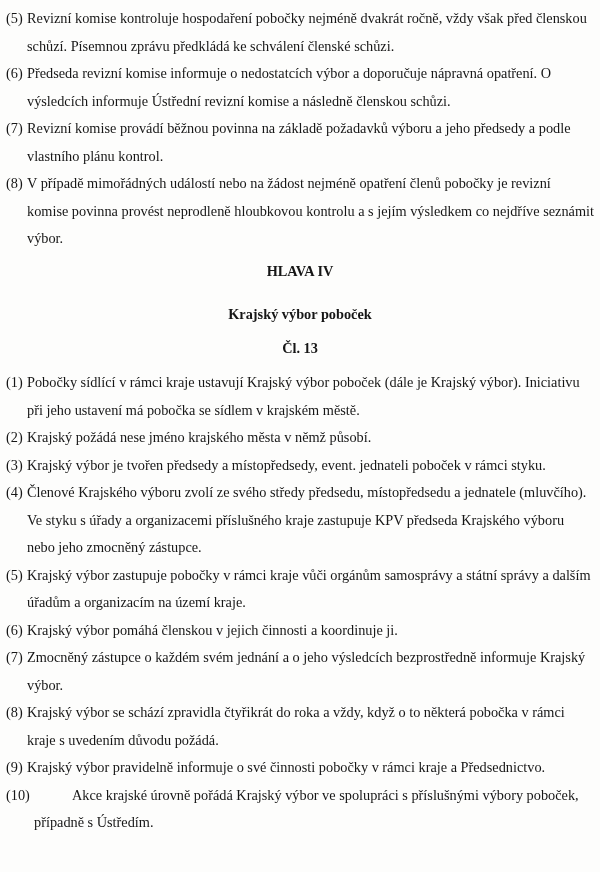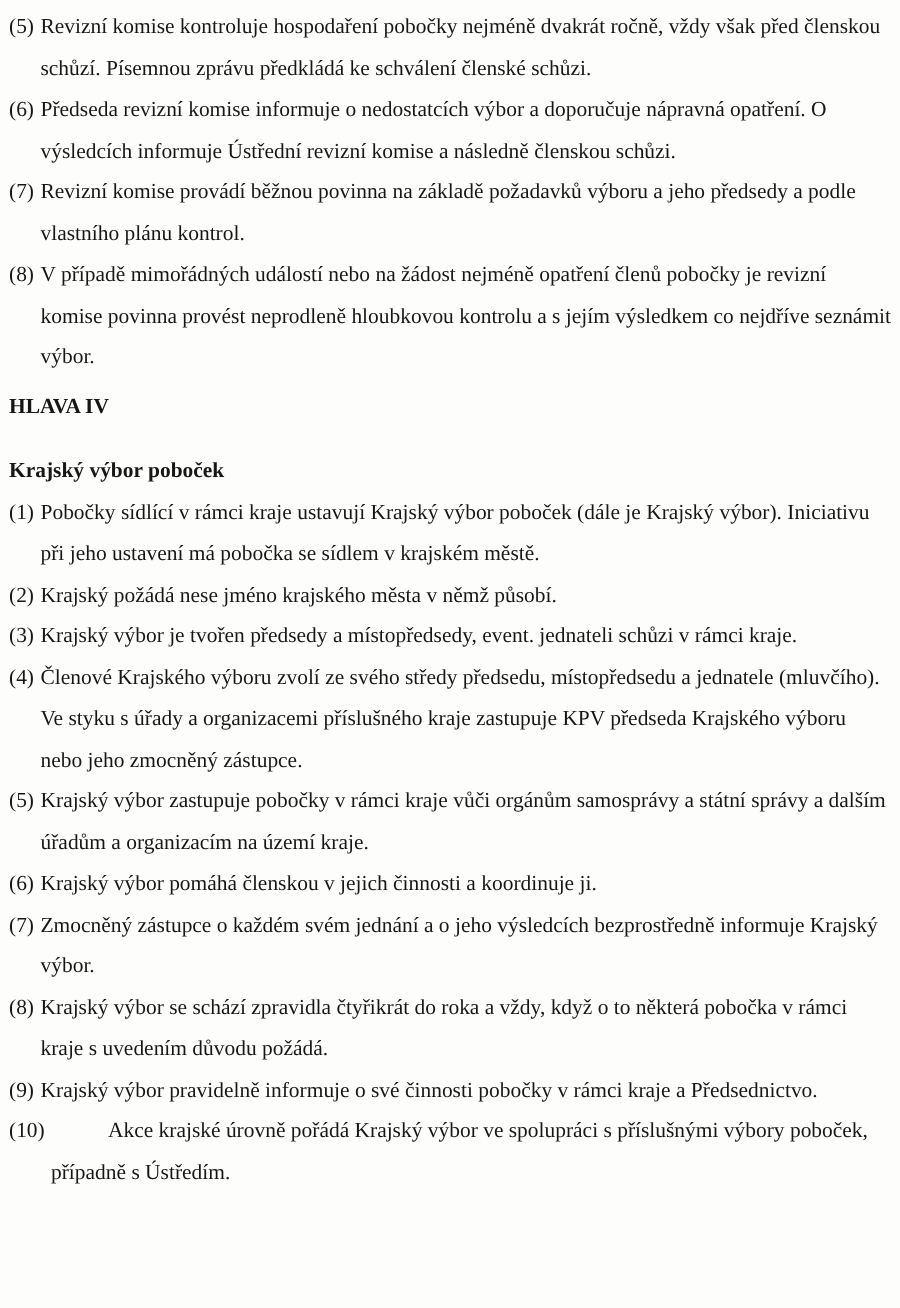--- a/index.html
+++ b/index.html
@@ -41,20 +41,21 @@
     display: block;
   }
   
   .li.tabbed {
     padding-left: 28px;
   }
   .li.tabbed .txt {
     text-indent: 38px;
   }
   .headings {
+    text-align: center;
     font-weight: bold;
   }
   .heading-line {
     line-height: 27.5px;
   }
   .chapter      { margin-top: 5px; }
   .section-ttl  { margin-top: 16px; }
   .article      { margin-top: 6px; margin-bottom: 7px; }
 </style>
 </head>
@@ -77,34 +78,35 @@
     </div>
     <div class="li">
       <span class="num">(8)</span>
       <span class="txt">V případě mimořádných událostí nebo na žádost nejméně opatření členů pobočky je revizní komise povinna provést neprodleně hloubkovou kontrolu a s jejím výsledkem co nejdříve seznámit výbor.</span>
     </div>
   </div>
 
   <div class="headings">
     <div class="heading-line chapter">HLAVA IV</div>
     <div class="heading-line section-ttl">Krajský výbor poboček</div>
+    <div class="heading-line article">Čl. 13</div>
   </div>
 
   <div class="num-list">
     <div class="li">
       <span class="num">(1)</span>
       <span class="txt">Pobočky sídlící v rámci kraje ustavují Krajský výbor poboček (dále je Krajský výbor). Iniciativu při jeho ustavení má pobočka se sídlem v krajském městě.</span>
     </div>
     <div class="li">
       <span class="num">(2)</span>
       <span class="txt">Krajský požádá nese jméno krajského města v němž působí.</span>
     </div>
     <div class="li">
       <span class="num">(3)</span>
-      <span class="txt">Krajský výbor je tvořen předsedy a místopředsedy, event. jednateli schůzi v rámci kraje.</span>
+      <span class="txt">Krajský výbor je tvořen předsedy a místopředsedy, event. jednateli poboček v rámci styku.</span>
     </div>
     <div class="li">
       <span class="num">(4)</span>
       <span class="txt">Členové Krajského výboru zvolí ze svého středy předsedu, místopředsedu a jednatele (mluvčího). Ve styku s úřady a organizacemi příslušného kraje zastupuje KPV předseda Krajského výboru nebo jeho zmocněný zástupce.</span>
     </div>
     <div class="li">
       <span class="num">(5)</span>
       <span class="txt">Krajský výbor zastupuje pobočky v rámci kraje vůči orgánům samosprávy a státní správy a dalším úřadům a organizacím na území kraje.</span>
     </div>
     <div class="li">

